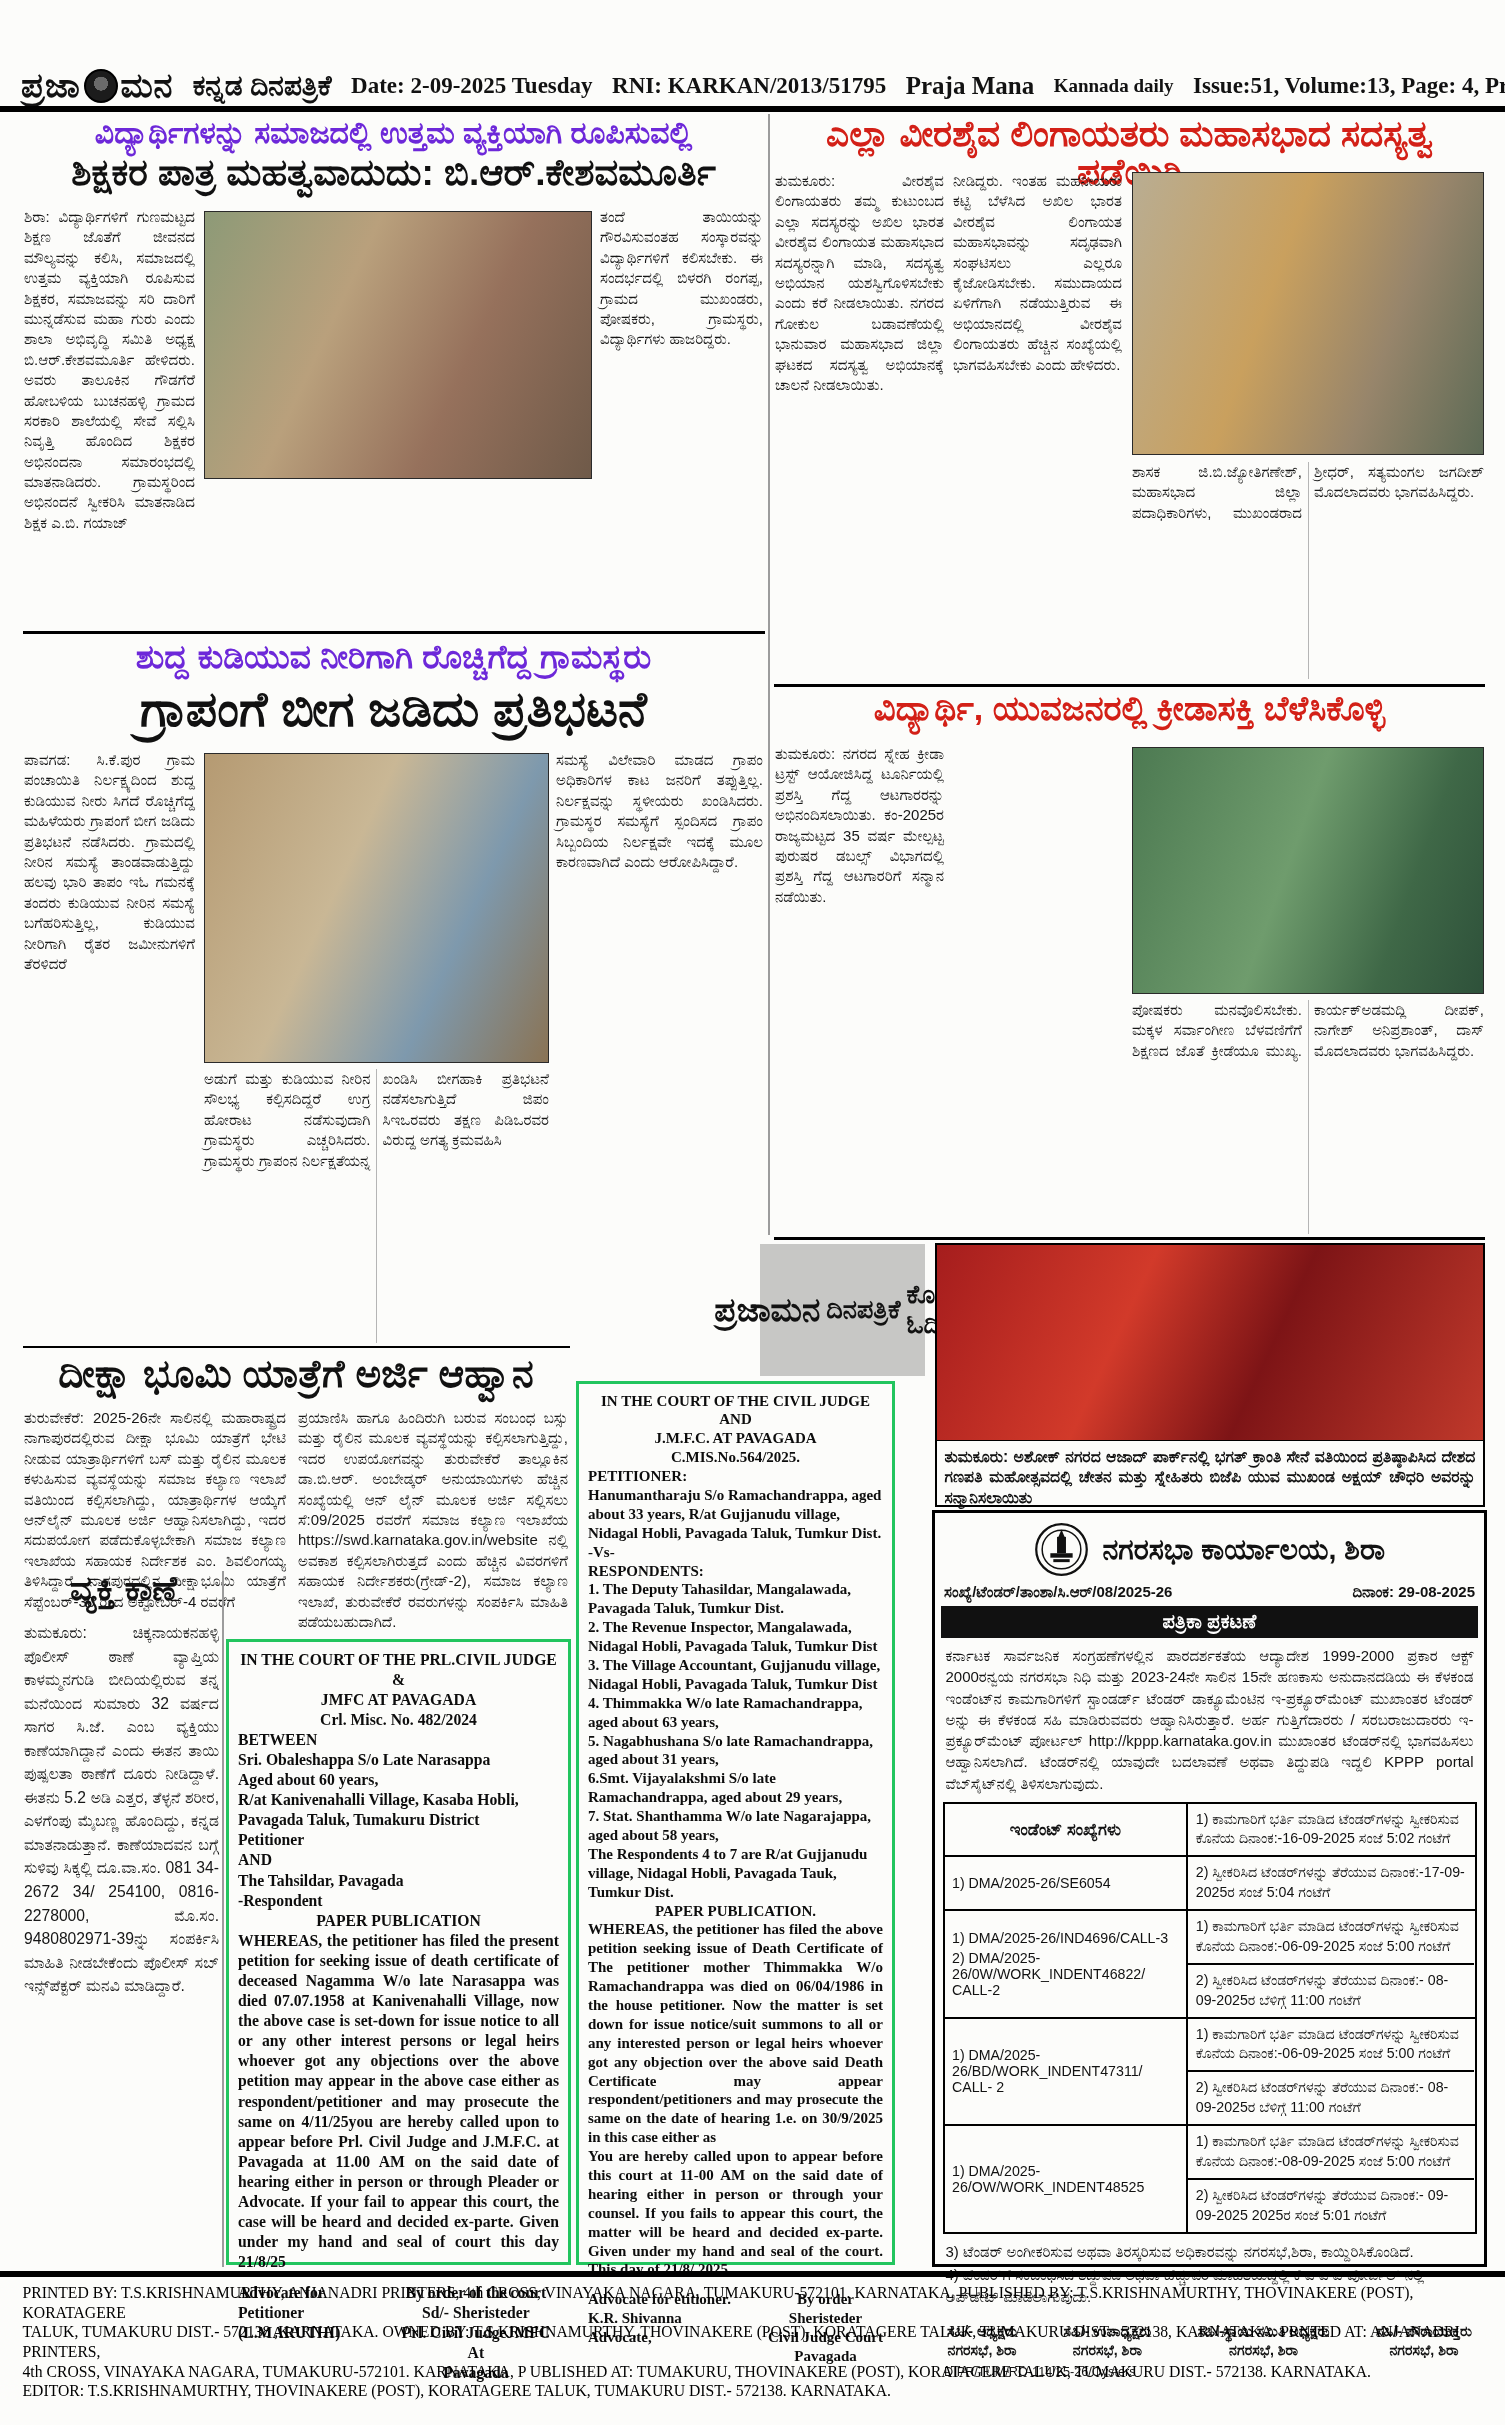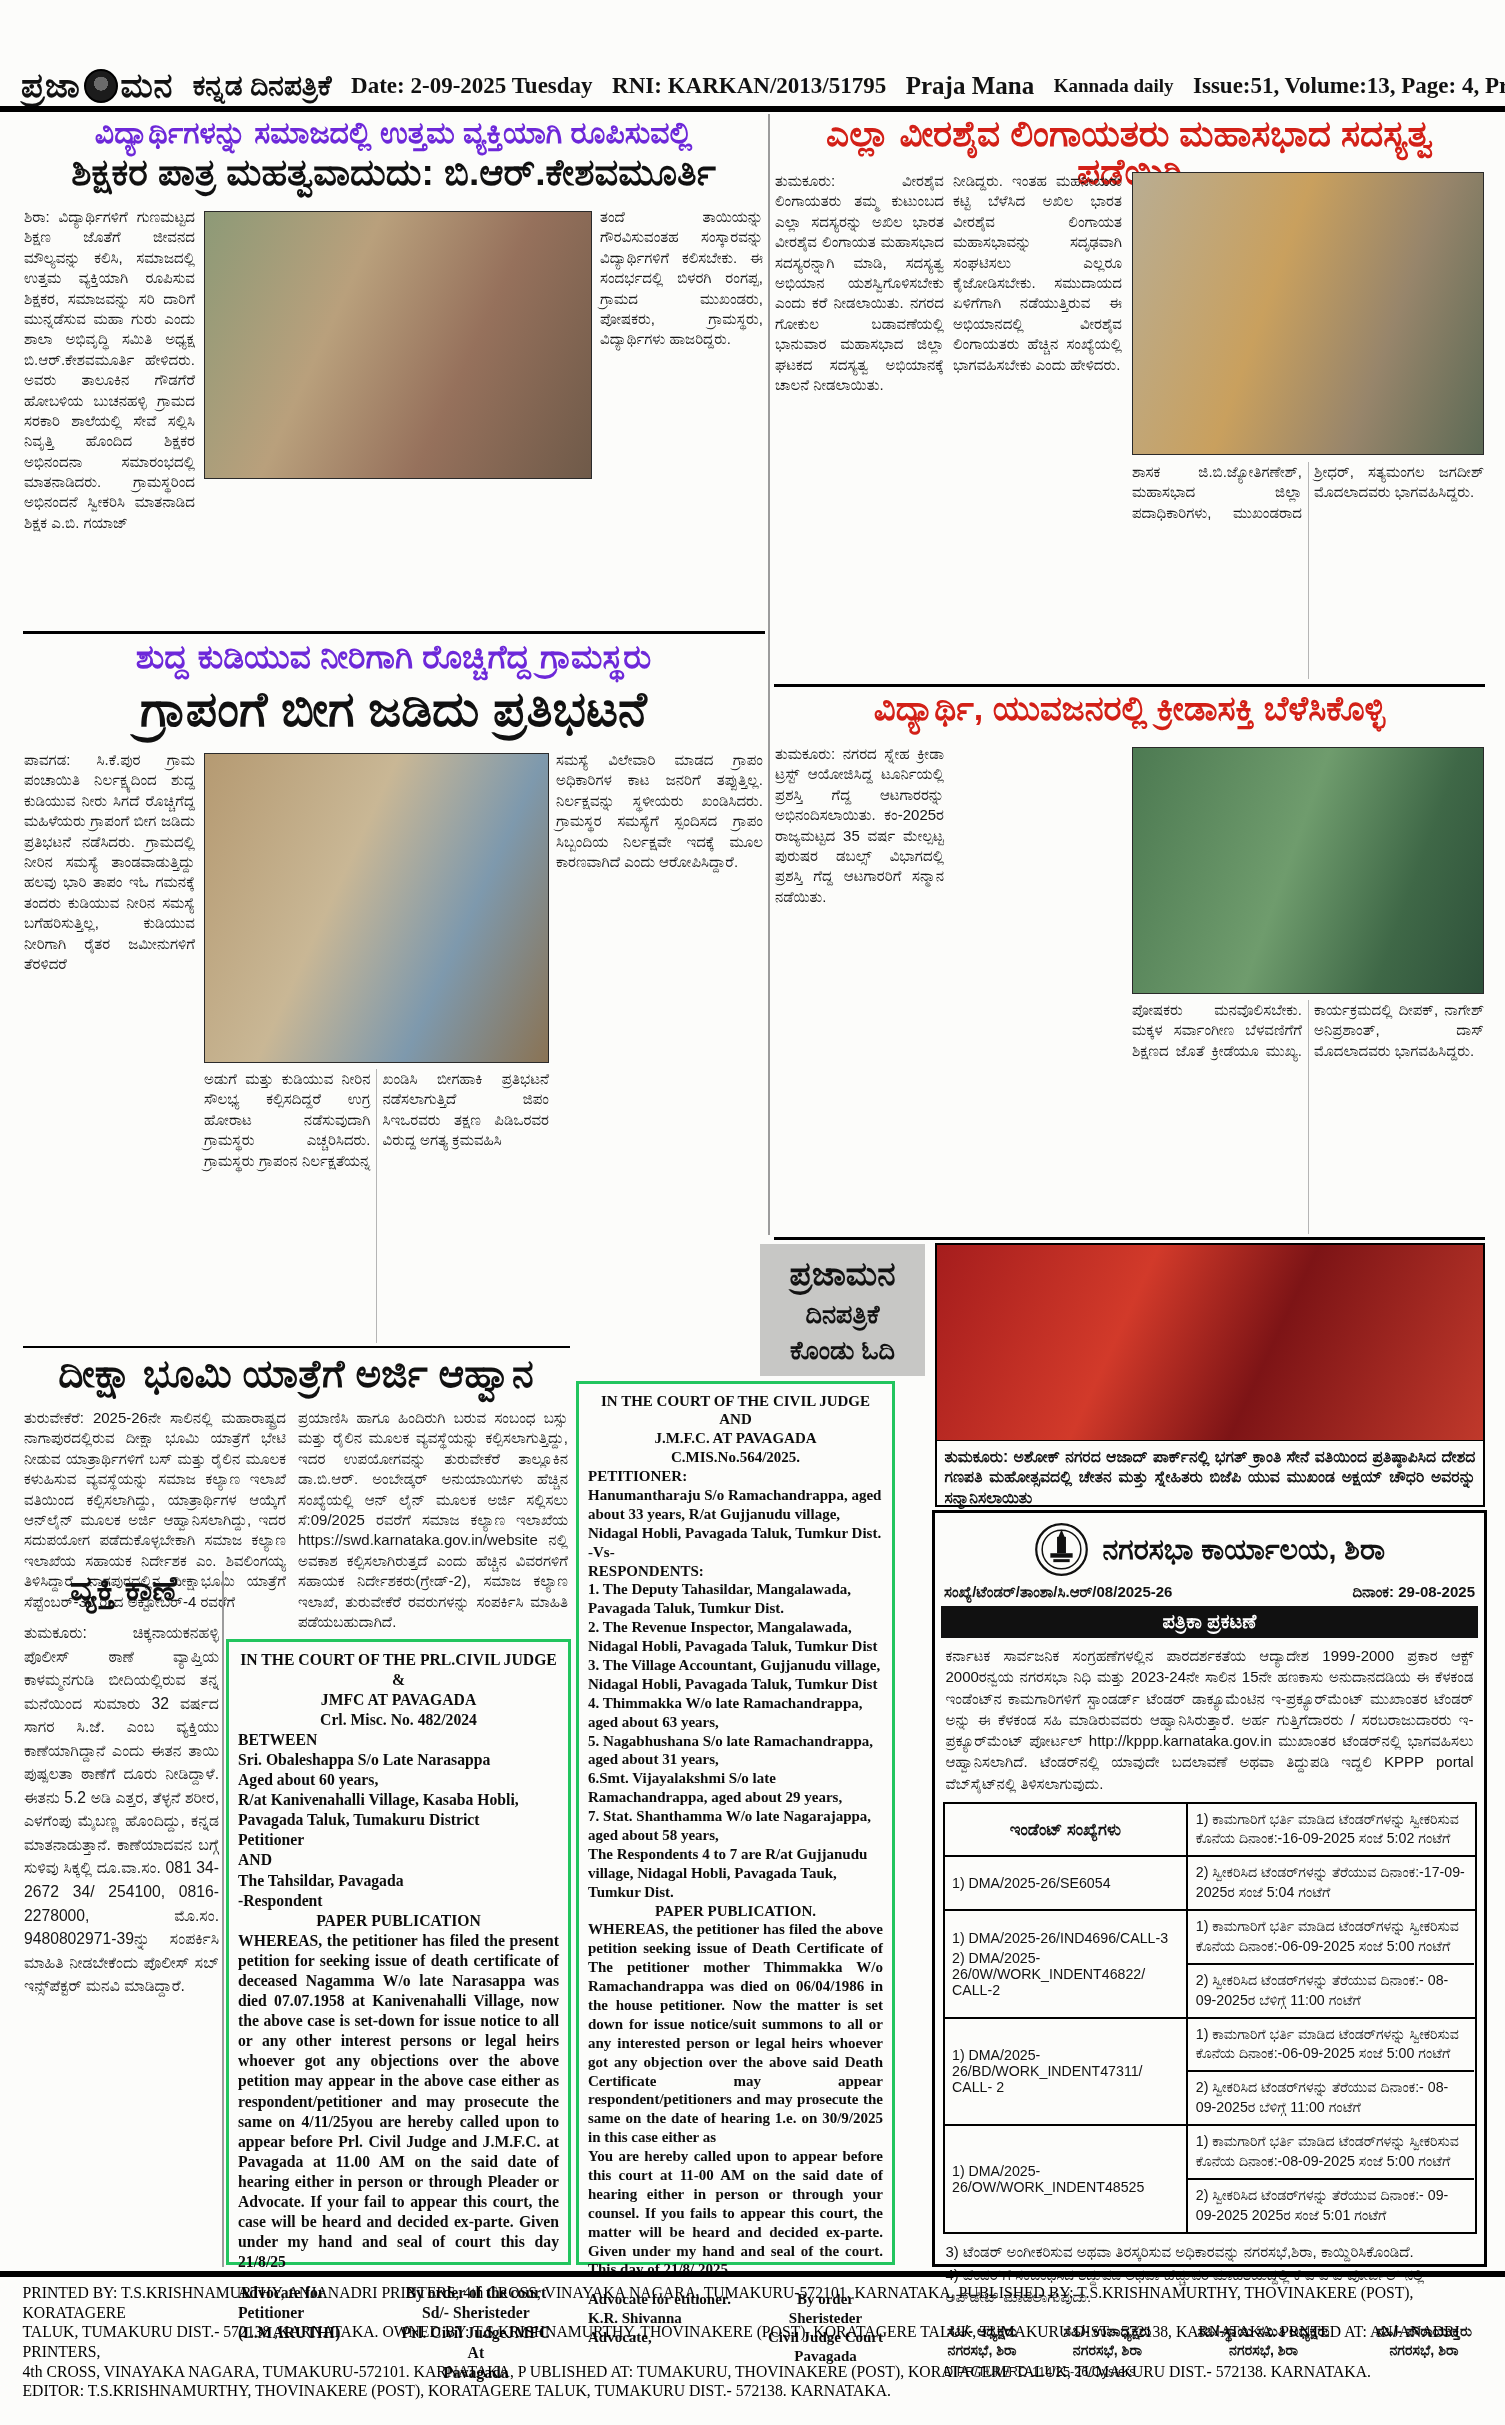--- a/index.html
+++ b/index.html
@@ -29,21 +29,21 @@
   .bodytxt { font-size:15px; line-height:1.36; text-align:justify; color:#161616; }
   .cols2 { column-count:2; column-gap:12px; column-rule:0.7px solid #b5b5b5; }
   
   .photo { border:1.5px solid #2a2a2a; box-sizing:border-box; }
   .ph-felicitation { background:linear-gradient(115deg,#8d9a77 0%,#b9a07c 35%,#96715c 65%,#6f5a49 100%); }
   .ph-lingayat { background:linear-gradient(110deg,#b9ad92 0%,#c9a05e 40%,#97856b 70%,#5d6a55 100%); }
   .ph-protest { background:linear-gradient(115deg,#b59a72 0%,#c9b795 40%,#7e99ad 70%,#8a7354 100%); }
   .ph-badminton { background:linear-gradient(110deg,#4d7a52 0%,#6f9c6d 45%,#3f6847 75%,#2e513a 100%); }
   .ph-festival { background:linear-gradient(115deg,#a51d1d 0%,#d23a2a 35%,#7d1416 60%,#c0392b 100%); }
   
-  .promo { background:#c7c7c5; display:flex; flex-direction:column; align-items:center; justify-content:center; gap:6px; }
+  .promo { background:#c7c7c5; display:flex; flex-direction:row; align-items:center; justify-content:center; gap:6px; }
   .promo .l1 { font-size:33px; font-weight:bold; }
   .promo .l2 { font-size:25.5px; font-weight:bold; }
   .promo .l3 { font-size:25.5px; font-weight:bold; }
   
   .notice { border:3px solid #22c55e; box-sizing:border-box; padding:7.5px 9px; background:#fcfcfa;
     font-family:"Liberation Serif", serif; font-weight:bold; color:#0d0d0d; }
   .notice .c { text-align:center; }
   .notice-a { font-size:15.7px; line-height:1.28; }
   .notice-b { font-size:15px; line-height:1.26; }
   .notice .para { text-align:justify; }
@@ -113,21 +113,21 @@
   <div class="abs kicker" style="left:22.5px; top:640px; width:742px; font-size:33px;">ಶುದ್ದ ಕುಡಿಯುವ ನೀರಿಗಾಗಿ ರೊಚ್ಚಿಗೆದ್ದ ಗ್ರಾಮಸ್ಥರು</div>
   <div class="abs bodytxt" style="left:24px; top:750px; width:171px; height:594px;">ಪಾವಗಡ: ಸಿ.ಕೆ.ಪುರ ಗ್ರಾಮ ಪಂಚಾಯಿತಿ ನಿರ್ಲಕ್ಷ್ಯದಿಂದ ಶುದ್ದ ಕುಡಿಯುವ ನೀರು ಸಿಗದೆ ರೊಚ್ಚಿಗೆದ್ದ ಮಹಿಳೆಯರು ಗ್ರಾಪಂಗೆ ಬೀಗ ಜಡಿದು ಪ್ರತಿಭಟನೆ ನಡೆಸಿದರು. ಗ್ರಾಮದಲ್ಲಿ ನೀರಿನ ಸಮಸ್ಯೆ ತಾಂಡವಾಡುತ್ತಿದ್ದು ಹಲವು ಭಾರಿ ತಾಪಂ ಇಓ ಗಮನಕ್ಕೆ ತಂದರು ಕುಡಿಯುವ ನೀರಿನ ಸಮಸ್ಯೆ ಬಗೆಹರಿಸುತ್ತಿಲ್ಲ, ಕುಡಿಯುವ ನೀರಿಗಾಗಿ ರೈತರ ಜಮೀನುಗಳಿಗೆ ತೆರಳಿದರೆ</div>
   <div class="abs headline" style="left:22.5px; top:684px; width:742px; font-size:49px;">ಗ್ರಾಪಂಗೆ ಬೀಗ ಜಡಿದು ಪ್ರತಿಭಟನೆ</div>
   <div class="abs photo ph-protest" style="left:204px; top:753px; width:345px; height:310px;"></div>
   <div class="abs bodytxt cols2" style="left:204px; top:1069px; width:345px; height:274px;">ಅಡುಗೆ ಮತ್ತು ಕುಡಿಯುವ ನೀರಿನ ಸೌಲಭ್ಯ ಕಲ್ಪಿಸದಿದ್ದರೆ ಉಗ್ರ ಹೋರಾಟ ನಡೆಸುವುದಾಗಿ ಗ್ರಾಮಸ್ಥರು ಎಚ್ಚರಿಸಿದರು. ಗ್ರಾಮಸ್ಥರು ಗ್ರಾಪಂನ ನಿರ್ಲಕ್ಷತೆಯನ್ನ ಖಂಡಿಸಿ ಬೀಗಹಾಕಿ ಪ್ರತಿಭಟನೆ ನಡೆಸಲಾಗುತ್ತಿದೆ ಜಿಪಂ ಸಿಇಒರವರು ತಕ್ಷಣ ಪಿಡಿಒರವರ ವಿರುದ್ದ ಅಗತ್ಯ ಕ್ರಮವಹಿಸಿ</div>
   <div class="abs bodytxt" style="left:556px; top:750px; width:207px; height:594px;">ಸಮಸ್ಯೆ ವಿಲೇವಾರಿ ಮಾಡದ ಗ್ರಾಪಂ ಅಧಿಕಾರಿಗಳ ಕಾಟ ಜನರಿಗೆ ತಪ್ಪುತ್ತಿಲ್ಲ. ನಿರ್ಲಕ್ಷವನ್ನು ಸ್ಥಳೀಯರು ಖಂಡಿಸಿದರು. ಗ್ರಾಮಸ್ಥರ ಸಮಸ್ಯೆಗೆ ಸ್ಪಂದಿಸದ ಗ್ರಾಪಂ ಸಿಬ್ಬಂದಿಯ ನಿರ್ಲಕ್ಷವೇ ಇದಕ್ಕೆ ಮೂಲ ಕಾರಣವಾಗಿದೆ ಎಂದು ಆರೋಪಿಸಿದ್ದಾರೆ.</div>
 
   <div class="abs headline-red" style="left:774px; top:691px; width:711px; font-size:34px;">ವಿದ್ಯಾರ್ಥಿ, ಯುವಜನರಲ್ಲಿ ಕ್ರೀಡಾಸಕ್ತಿ ಬೆಳೆಸಿಕೊಳ್ಳಿ</div>
   <div class="abs bodytxt" style="left:775px; top:744px; width:169px; height:490px;">ತುಮಕೂರು: ನಗರದ ಸ್ನೇಹ ಕ್ರೀಡಾ ಟ್ರಸ್ಟ್ ಆಯೋಜಿಸಿದ್ದ ಟೂರ್ನಿಯಲ್ಲಿ ಪ್ರಶಸ್ತಿ ಗೆದ್ದ ಆಟಗಾರರನ್ನು ಅಭಿನಂದಿಸಲಾಯಿತು. ಕಂ-2025ರ ರಾಜ್ಯಮಟ್ಟದ 35 ವರ್ಷ ಮೇಲ್ಪಟ್ಟ ಪುರುಷರ ಡಬಲ್ಸ್ ವಿಭಾಗದಲ್ಲಿ ಪ್ರಶಸ್ತಿ ಗೆದ್ದ ಆಟಗಾರರಿಗೆ ಸನ್ಮಾನ ನಡೆಯಿತು.</div>
   <div class="abs photo ph-badminton" style="left:1132px; top:747px; width:352px; height:247px;"></div>
-  <div class="abs bodytxt cols2" style="left:1132px; top:1000px; width:352px; height:234px;">ಪೋಷಕರು ಮನವೊಲಿಸಬೇಕು. ಮಕ್ಕಳ ಸರ್ವಾಂಗೀಣ ಬೆಳವಣಿಗೆಗೆ ಶಿಕ್ಷಣದ ಜೊತೆ ಕ್ರೀಡೆಯೂ ಮುಖ್ಯ. ಕಾರ್ಯಕ್ರಮದಲ್ಲಿ ದೀಪಕ್, ನಾಗೇಶ್ ಅನಿಪ್ರಶಾಂತ್, ದಾಸ್ ಮೊದಲಾದವರು ಭಾಗವಹಿಸಿದ್ದರು.</div>
+  <div class="abs bodytxt cols2" style="left:1132px; top:1000px; width:352px; height:234px;">ಪೋಷಕರು ಮನವೊಲಿಸಬೇಕು. ಮಕ್ಕಳ ಸರ್ವಾಂಗೀಣ ಬೆಳವಣಿಗೆಗೆ ಶಿಕ್ಷಣದ ಜೊತೆ ಕ್ರೀಡೆಯೂ ಮುಖ್ಯ. ಕಾರ್ಯಕ್ಅಡಮದ್ಲಿ ದೀಪಕ್, ನಾಗೇಶ್ ಅನಿಪ್ರಶಾಂತ್, ದಾಸ್ ಮೊದಲಾದವರು ಭಾಗವಹಿಸಿದ್ದರು.</div>
   <div class="abs rule" style="left:774px; top:1237px; width:711px; height:3px;"></div>
 
   <div class="abs promo" style="left:760px; top:1244px; width:165px; height:132px;">
     <div class="l1">ಪ್ರಜಾಮನ</div>
     <div class="l2">ದಿನಪತ್ರಿಕೆ</div>
     <div class="l3">ಕೊಂಡು ಓದಿ</div>
   </div>
 
   <div class="abs" style="left:935px; top:1243px; width:550px; height:264px; border:2.2px solid #000; box-sizing:border-box;">
     <div class="photo ph-festival" style="width:100%; height:196px; border:none; border-bottom:1.5px solid #000;"></div>

